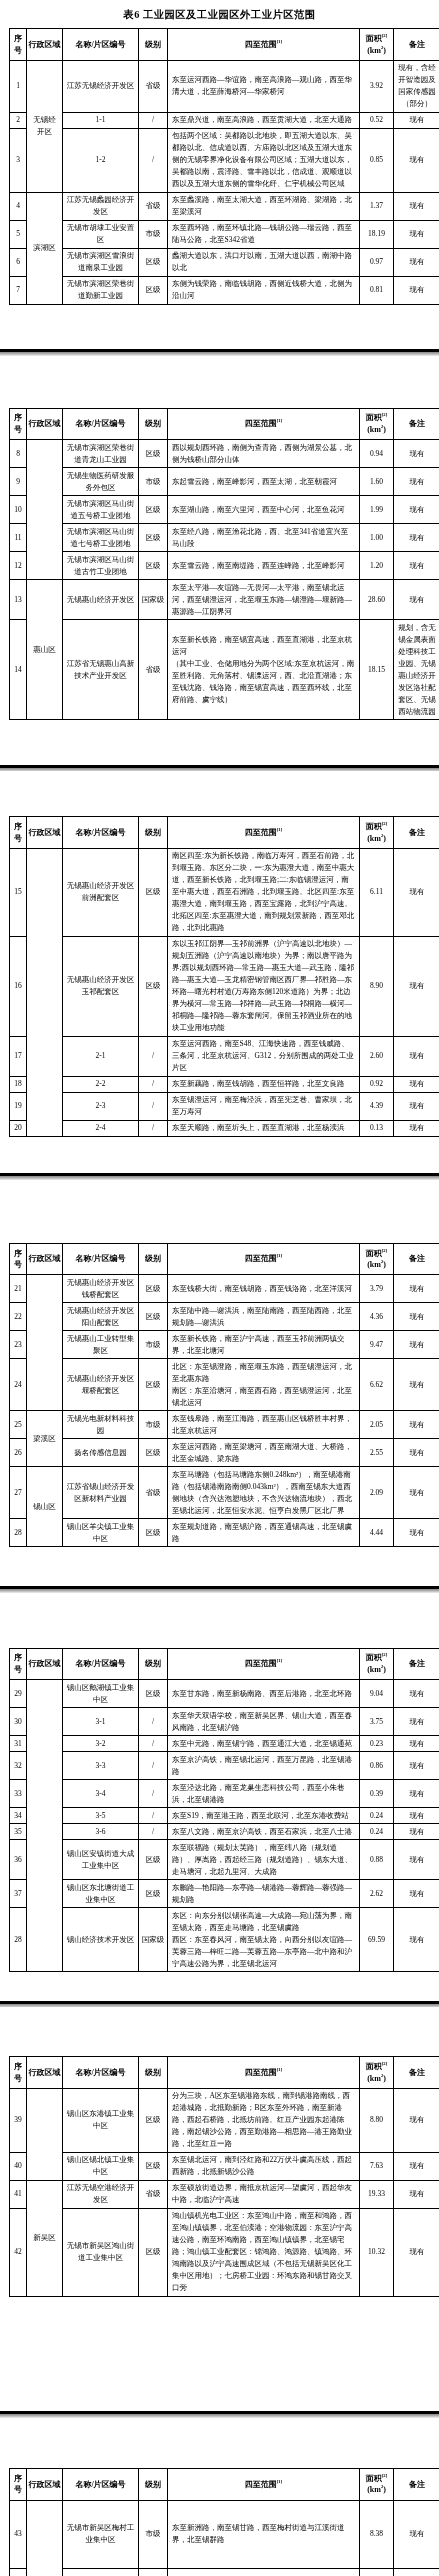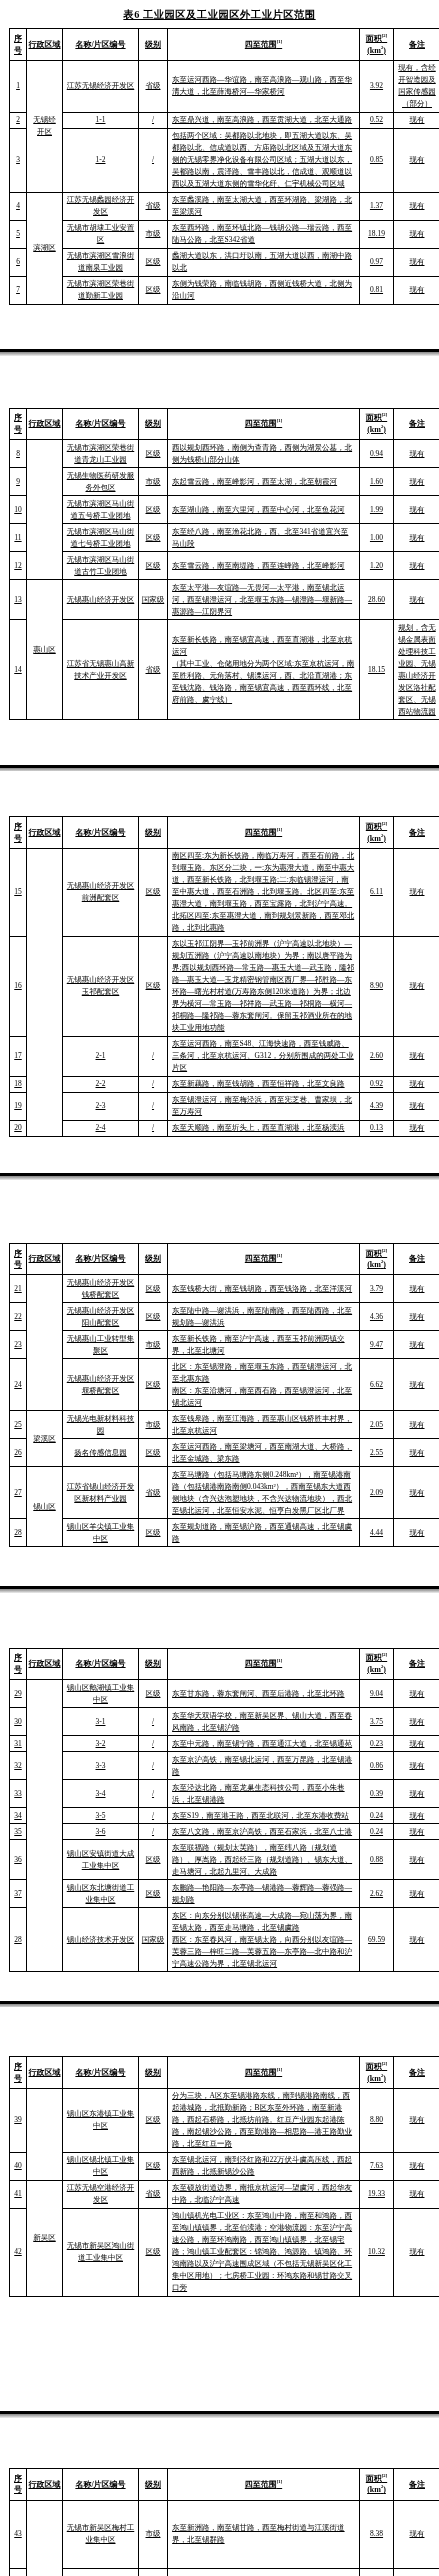--- a/index.html
+++ b/index.html
@@ -1,18 +1,18 @@
 <!DOCTYPE html>
 <html style="font-size:8.2px"><head>
 <meta charset="utf-8">
 <style>
   html,body{margin:0;padding:0;background:#ffffff;}
   body{width:439px;font-family:"Liberation Serif","DejaVu Serif",serif;color:#000;}
   .doc{width:439px;}
-  .page{box-sizing:border-box;position:relative;background:#fff;text-decoration:underline;}
+  .page{box-sizing:border-box;position:relative;background:#fff;}
   .p1{padding-top:6.2px;min-height:349px;}
   .p2{padding-top:52px;min-height:409px;}
   .p3{padding-top:45px;min-height:402px;}
   .p4{padding-top:63px;min-height:406px;}
   .p5{padding-top:55px;min-height:408px;}
   .p6{padding-top:49px;min-height:404px;}
   .p7{padding-top:50px;min-height:408px;}
   .page-break{height:6.7px;background:linear-gradient(to bottom,#000 0,#000 3.1px,#8a8a8a 3.1px,#adadad 4.6px,#e6e6e6 6.7px);}
   h1.title{font-size:10.3px;font-weight:bold;text-align:center;margin:2.1px 0 6.2px 0;letter-spacing:0.5px;}
   table{border-collapse:collapse;table-layout:fixed;margin-left:9px;width:431px;border:1px solid #000;}
@@ -396,21 +396,21 @@
             <th>面积<sup>[2]</sup><br>(km<sup>2</sup>)</th>
             <th>备注</th>
           </tr>
         </thead>
         <tbody>
           <tr>
             <td class="c-no">29</td>
             <td class="c-region" rowspan="10"></td>
             <td class="c-name">锡山区鹅湖镇工业集中区</td>
             <td class="c-level">区级</td>
-            <td class="c-range">东至甘东路，蓉东套闸河、西至后港路，北至北环路</td>
+            <td class="c-range">东至甘东路，南至新杨南路、西至后港路，北至北环路</td>
             <td class="c-area">9.04</td>
             <td class="c-remark">现有</td>
           </tr>
           <tr>
             <td class="c-no">30</td>
             <td class="c-name">3-1</td>
             <td class="c-level">/</td>
             <td class="c-range">东至华天双语学校，南至新吴区界、锡山大道，西至春风南路，北至锡沪路</td>
             <td class="c-area">3.75</td>
             <td class="c-remark">现有</td>

